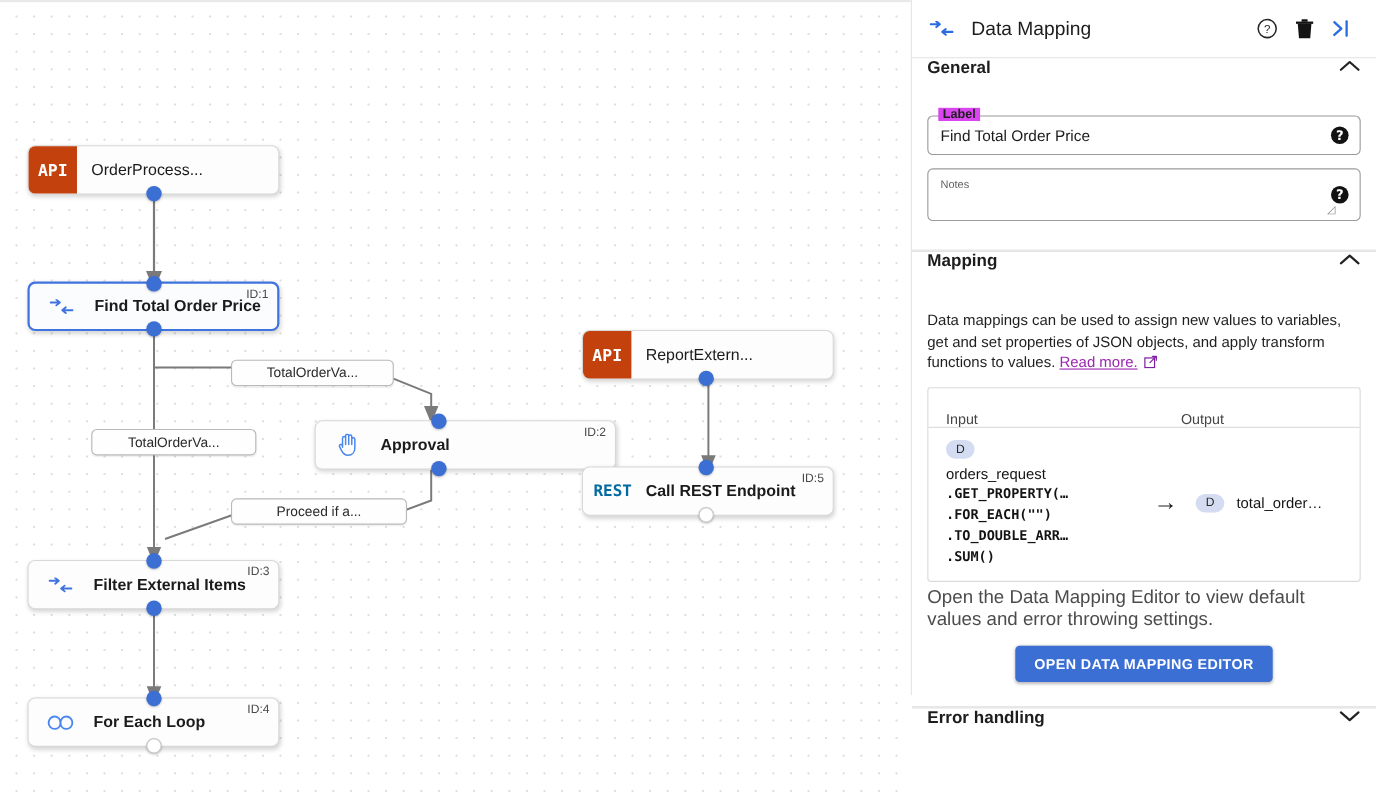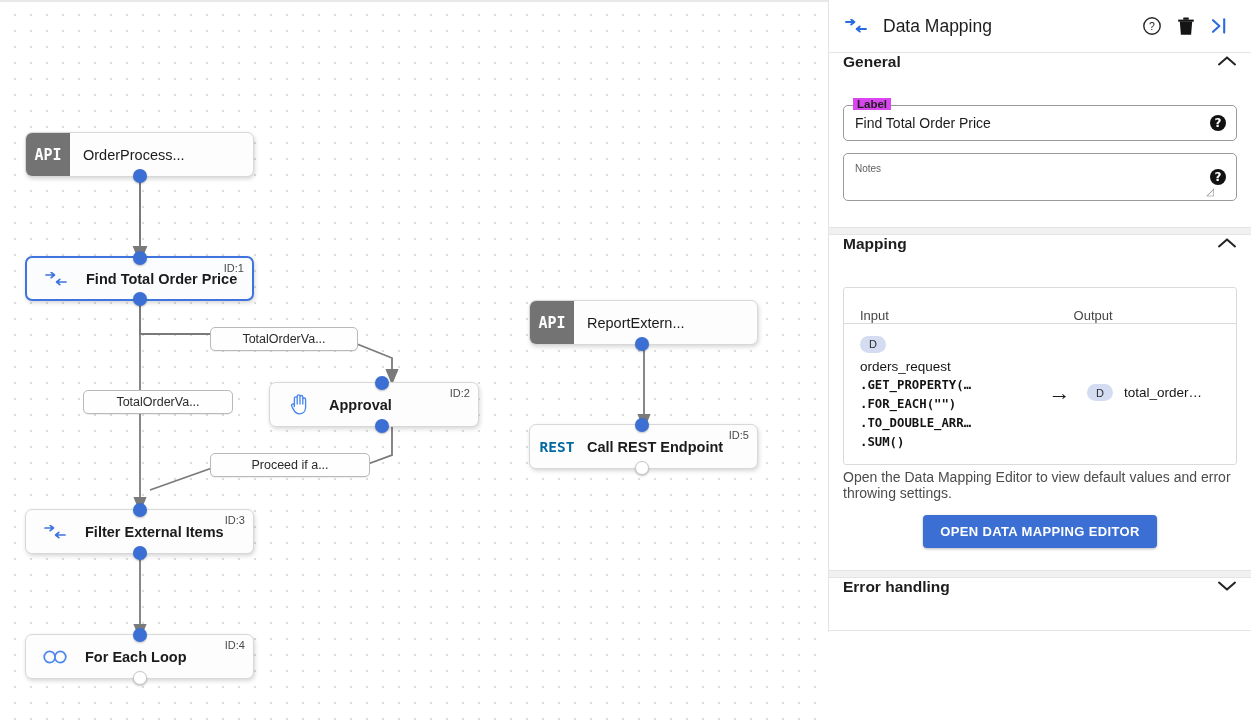--- a/index.html
+++ b/index.html
@@ -32,21 +32,21 @@
     background: #fdfdfd;
     border: 1px solid #d8d8d8;
     border-radius: 7px;
     box-shadow: 1px 2px 4px rgba(0,0,0,0.16);
     display: flex; align-items: center;
     overflow: visible;
   }
   .node.selected { border: 2px solid #3f73dd; background:#fbfcfe; }
   .node-badge {
     width: 44px; align-self: stretch;
-    background: #737373;
+    background: #c2410c;
     border-radius: 6px 0 0 6px;
     display: flex; align-items: center; justify-content: center;
     color: #fff;
     font-family: "DejaVu Sans Mono", "Liberation Mono", monospace;
     font-size: 15px; font-weight: 700; letter-spacing: 0px;
   }
   .node-badge.rest-badge {
     background: transparent; color: #0369a1;
     font-size: 14.5px; width: 54px;
   }
@@ -171,21 +171,21 @@
     background: #d4dcf2; color:#2a2a2a;
     font-size: 11px; font-family:"Liberation Sans",sans-serif;
     margin-bottom: 4px;
   }
   .var-name { font-size: 13.5px; color: #141414; line-height: 19px; }
   .mono-line {
     font-family: "DejaVu Sans Mono", "Liberation Mono", monospace;
     font-size: 12.3px; color: #131313; line-height: 19px; font-weight: 700;
   }
   .out-name { font-size: 13.5px; color:#141414; margin-left:11px; }
-  .hint { font-size: 14px; color: #4c4c4c; padding-bottom: 14px; }
+  .hint { font-size: 17px; color: #4c4c4c; padding-bottom: 14px; }
 
   .btn-row { display:flex; justify-content:center; padding-bottom: 22px; }
   .primary-btn {
     background: #3b6fd4; color: #fff;
     border: none; border-radius: 4px;
     height: 33px; padding: 0 17px;
     font-size: 13px; font-weight: 700; letter-spacing: .35px;
     font-family: "Liberation Sans", sans-serif;
     box-shadow: 0 1px 3px rgba(0,0,0,0.28);
     cursor: pointer;
@@ -232,21 +232,21 @@
           <path d="M1,3 L9,3 M6.2,0.4 L9.4,3 L6.2,5.6" stroke="#3f73dd" stroke-width="1.7" fill="none" stroke-linecap="round" stroke-linejoin="round"></path>
           <path d="M21,10 L12,10 M14.8,7.4 L11.6,10 L14.8,12.6" stroke="#3f73dd" stroke-width="1.7" fill="none" stroke-linecap="round" stroke-linejoin="round"></path>
         </svg>
       </div>
       <div class="node-title bold">Find Total Order Price</div>
       <div class="node-id">ID:1</div>
       <div class="port top"></div>
       <div class="port bottom"></div>
     </div>
 
-    <div class="node" style="left:269px; top:382px; width:210px; height:45px;">
+    <div class="node" style="left:286px; top:382px; width:274px; height:45px;">
       <div class="node-icon">
         <svg width="19" height="21" viewBox="0 0 19 21">
           <path d="M4.4,12.6 V4.3 a1.4,1.4 0 0 1 2.8,0 V10 V2.2 a1.4,1.4 0 0 1 2.8,0 V10 V2.9 a1.4,1.4 0 0 1 2.8,0 V10 V5.4 a1.4,1.4 0 0 1 2.8,0 v7.8 c0,4.1 -2.6,6.6 -6.2,6.6 c-3,0 -4.6,-1.5 -6,-4.4 l-1.6,-3.2 a1.4,1.4 0 0 1 2.3,-1.6 z" fill="#ffffff" stroke="#4a86ef" stroke-width="1.35" stroke-linejoin="round"></path>
         </svg>
       </div>
       <div class="node-title bold">Approval</div>
       <div class="node-id">ID:2</div>
       <div class="port top at112"></div>
       <div class="port bottom at112"></div>
     </div>
@@ -355,20 +355,28 @@
     <div class="section">
       <div class="section-head">
         <span class="section-title">Mapping</span>
         <span class="chev">
           <svg width="20" height="12" viewBox="0 0 20 12">
               <path d="M2,9.4 L10,2.4 L18,9.4" fill="none" stroke="#232323" stroke-width="2" stroke-linecap="round" stroke-linejoin="round"></path>
             </svg>
         </span>
       </div>
 
+      <div class="desc">
+        <span>Data mappings can be used to assign new values to variables, get and set properties of JSON objects, and apply transform functions to values. </span><a class="readmore">Read more.</a><span class="ext-icon">
+          <svg width="12" height="12" viewBox="0 0 12 12" style="vertical-align:-1px;">
+            <rect x="0.8" y="2.4" width="8.8" height="8.8" fill="none" stroke="#7b1fa2" stroke-width="1.1"></rect>
+            <path d="M5.4,6.6 L11,1 M7.6,1 H11.2 V4.6" fill="none" stroke="#7b1fa2" stroke-width="1.1" stroke-linecap="round"></path>
+          </svg>
+        </span>
+      </div>
 
       <div class="map-table">
         <div class="map-head">
           <span class="mh-in">Input</span>
           <span class="mh-out">Output</span>
         </div>
         <div class="map-row">
           <div class="mr-in">
             <div class="dbadge">D</div>
             <div class="var-name">orders_request</div>

